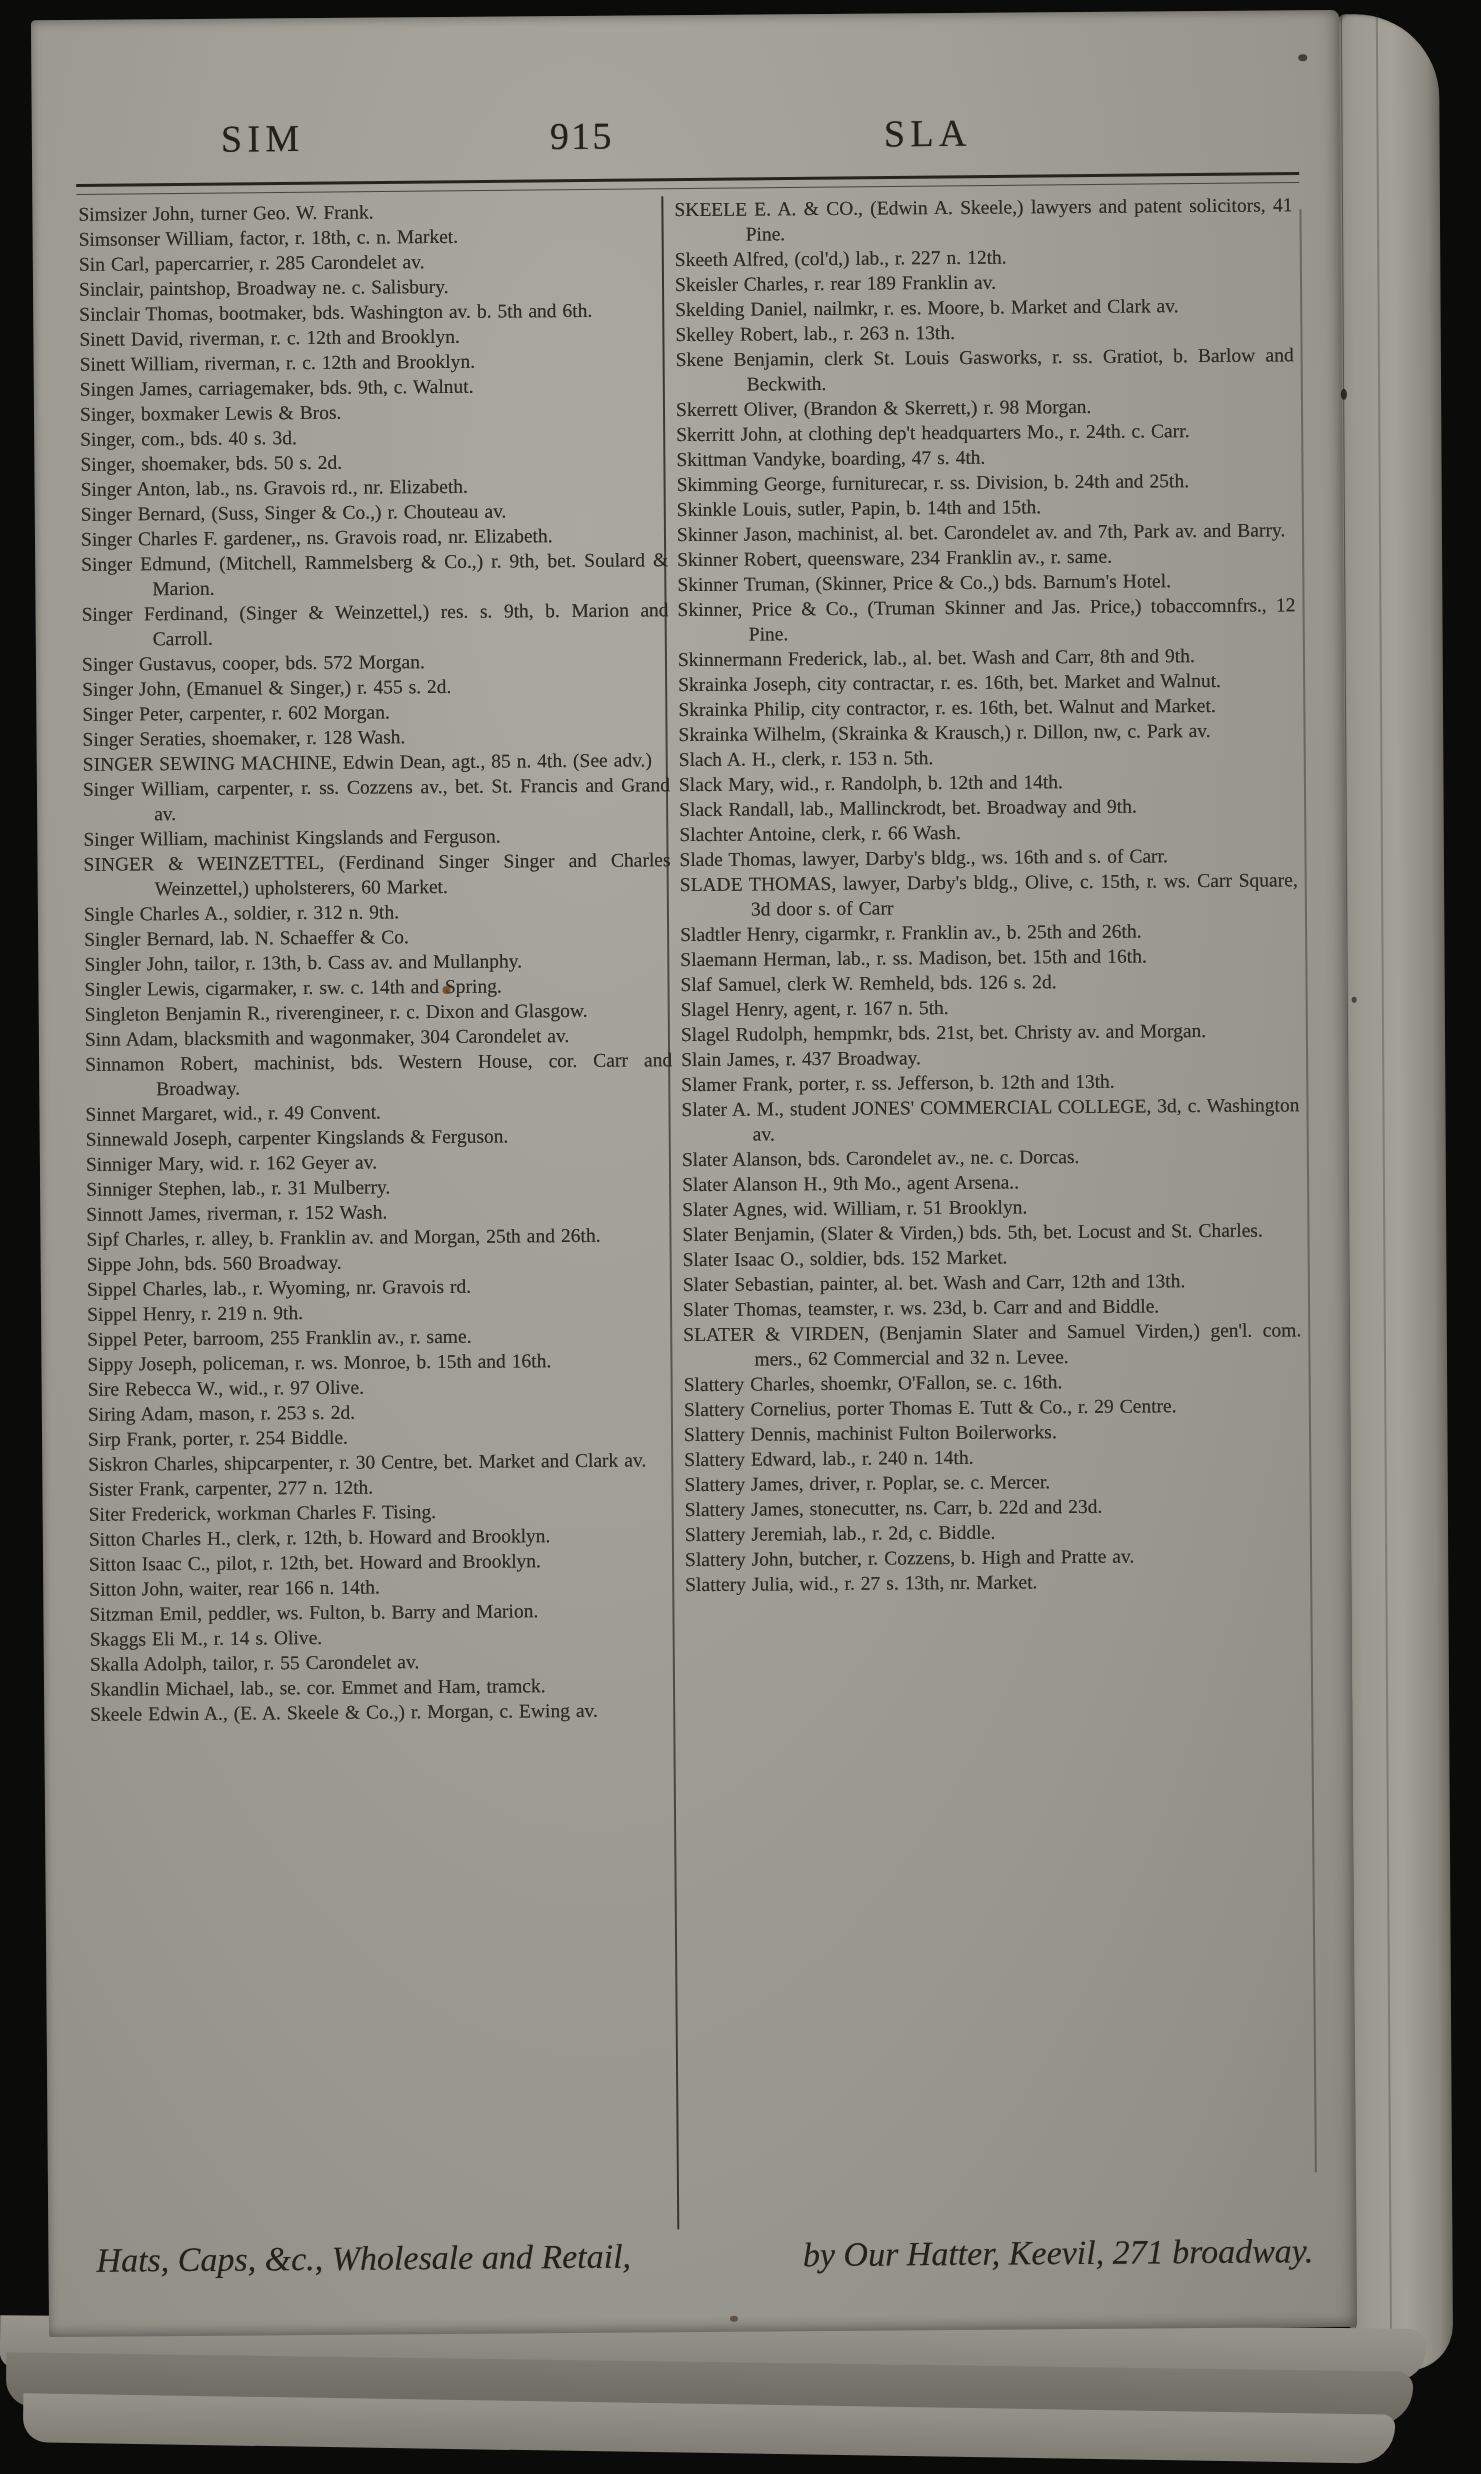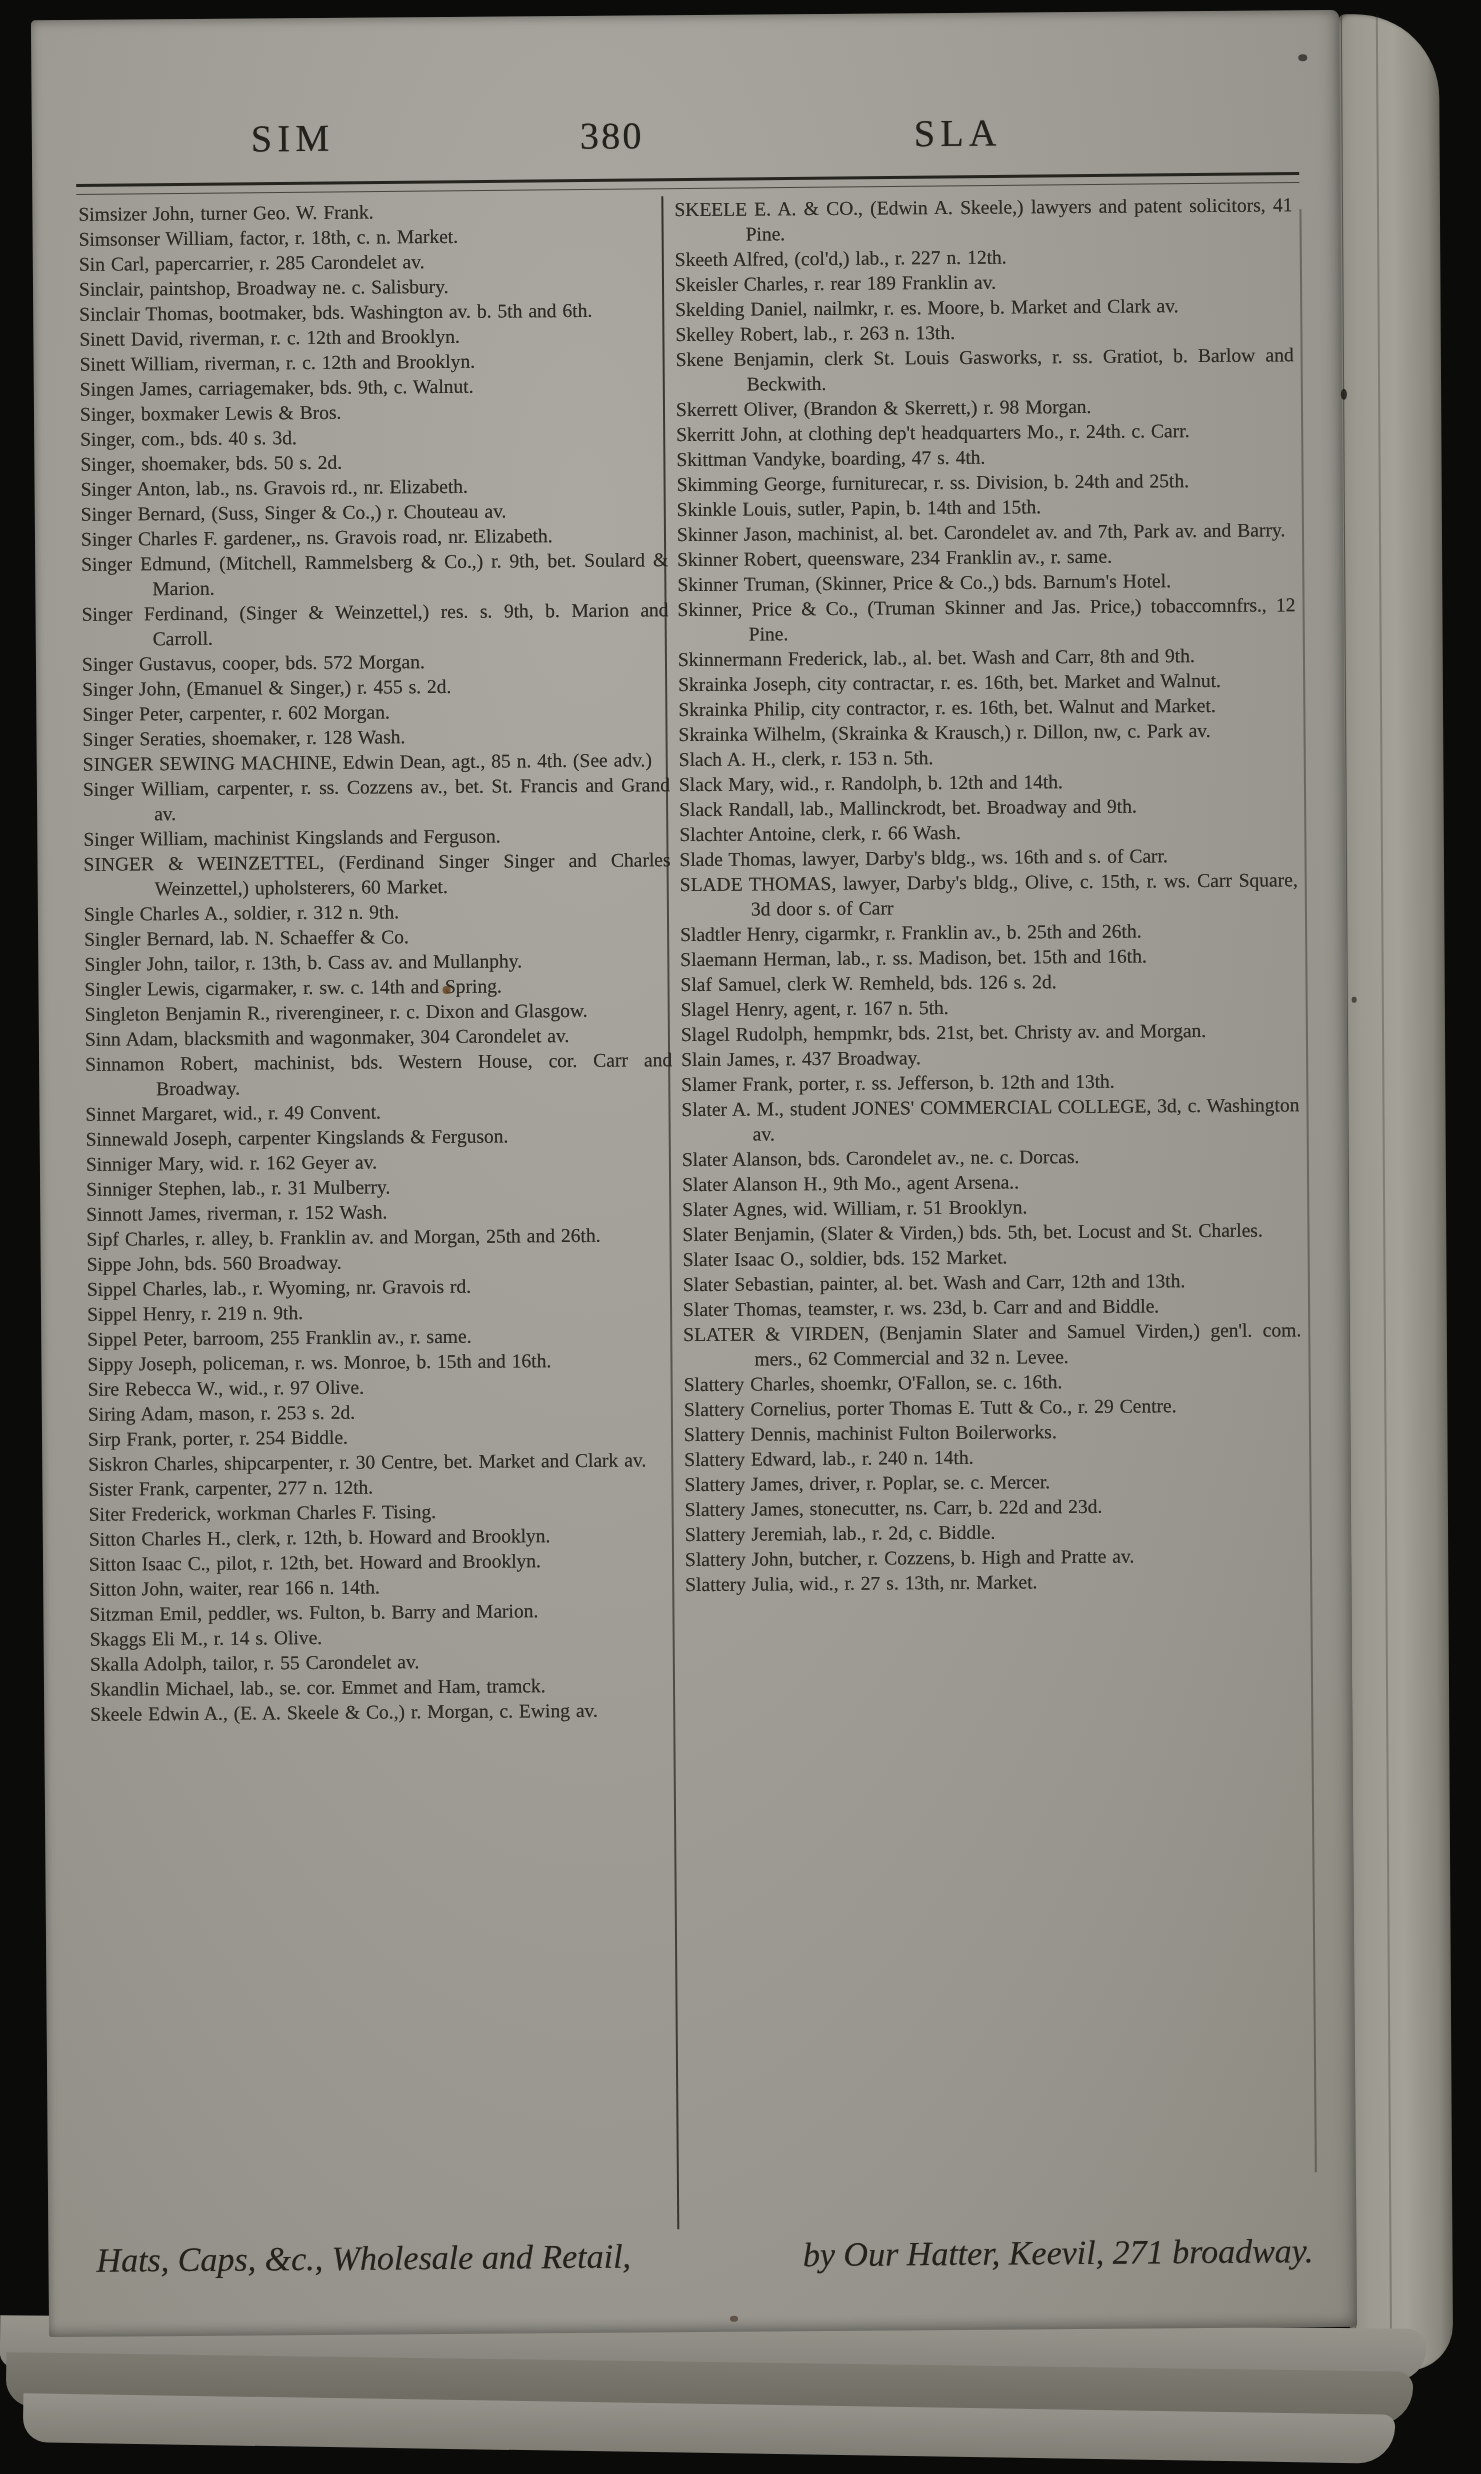--- a/index.html
+++ b/index.html
@@ -31,21 +31,20 @@
     background:radial-gradient(ellipse at 42% 22%,#aaa8a0 0%,#a09e96 40%,#97958d 70%,#8b897f 100%);
     border-radius:4.6px 7.7px 3.1px 3.1px;
     transform:rotate(-.45deg);
     box-shadow:inset -7.7px 0 14px rgba(0,0,0,.18), inset 0 -4.6px 10.7px rgba(0,0,0,.22), inset 0 3.1px 7.7px rgba(0,0,0,.12);
     color:#2b2924;
   }
   .header-row{position:absolute;top:98px;left:0;width:100%;height:54px;}
   .h-title{
     position:absolute;font-size:38px;letter-spacing:5.4px;color:#23211c;
     text-shadow:0 0 0.8px rgba(20,18,14,.5);
-    margin-left:30px;
   }
   .h-left{left:189px;}
   .h-center{left:518px;letter-spacing:2.3px;}
   .h-right{left:852px;}
   .header-rule{
     position:absolute;left:44px;top:163px;width:1223px;height:7px;
     border-top:3.1px solid #26241e;border-bottom:1.5px solid rgba(38,36,30,.75);
     transform:rotate(-.12deg);
   }
   
@@ -96,21 +95,21 @@
   <div class="stack-bottom">
     <div class="strip s1"></div>
     <div class="strip s2"></div>
     <div class="strip s3"></div>
   </div>
 
   <div class="page">
 
     <div class="header-row">
       <span class="h-title h-left">SIM</span>
-      <span class="h-title h-center">380</span>
+      <span class="h-title h-center">915</span>
       <span class="h-title h-right">SLA</span>
     </div>
 
     <div class="header-rule"></div>
 
     <div class="col col-left">
         <p class="entry">Simsizer John, turner Geo. W. Frank.</p>
         <p class="entry">Simsonser William, factor, r. 18th, c. n. Market.</p>
         <p class="entry">Sin Carl, papercarrier, r. 285 Carondelet av.</p>
         <p class="entry">Sinclair, paintshop, Broadway ne. c. Salisbury.</p>

